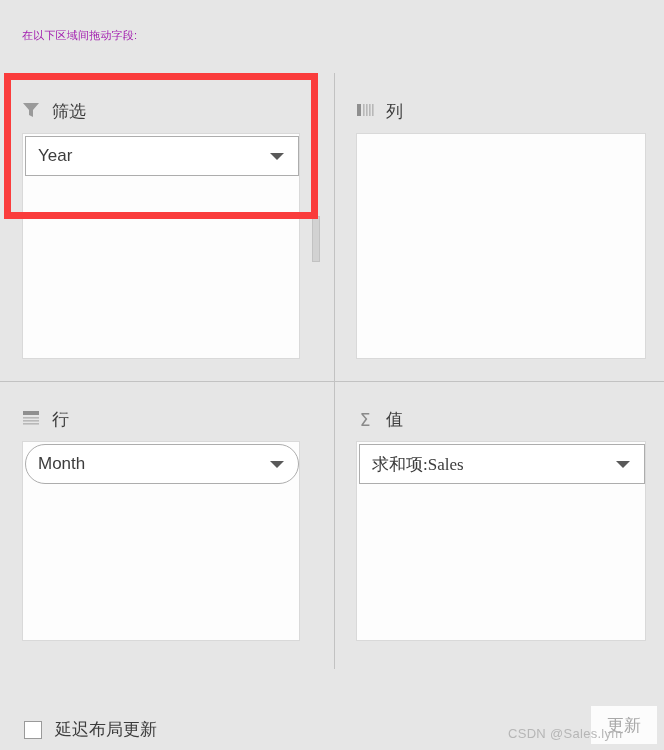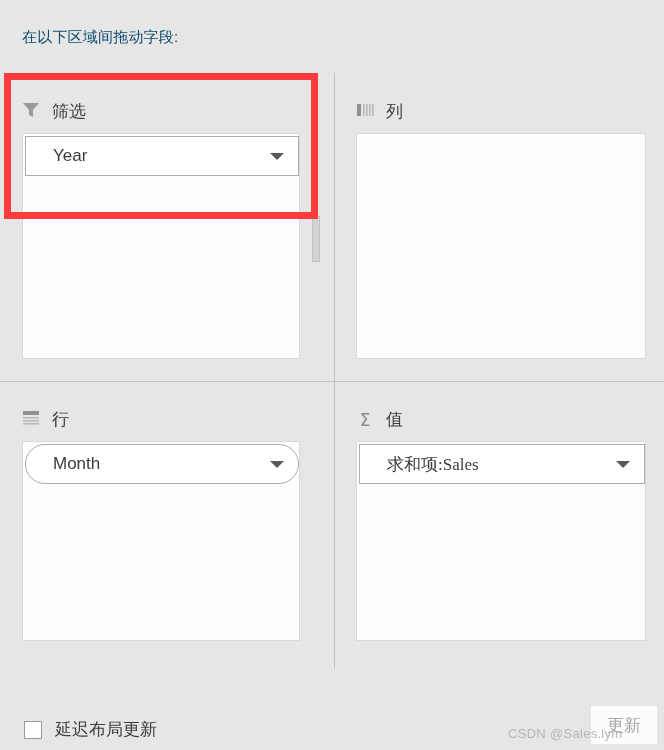--- a/index.html
+++ b/index.html
@@ -14,22 +14,22 @@
     overflow: hidden;
     position: relative;
     -webkit-font-smoothing: antialiased;
   }
 
   
   .panel-header {
     position: absolute;
     left: 22px;
     top: 28px;
-    font-size: 15px;
-    color: #0c4a6e;
+    font-size: 11px;
+    color: #a21caf;
     letter-spacing: 0.2px;
     white-space: nowrap;
   }
 
   
   .zones {
     position: absolute;
     left: 0;
     top: 73px;
     width: 664px;
@@ -113,21 +113,21 @@
   .field-chip {
     position: absolute;
     left: 2px;
     top: 2px;
     height: 40px;
     background: #ffffff;
     border: 1px solid #adadad;
     box-sizing: border-box;
     display: flex;
     align-items: center;
-    padding: 0 8px 0 27px;
+    padding: 0 8px 0 12px;
     cursor: default;
   }
   .zone-filters .field-chip { width: 274px; }
   .zone-rows    .field-chip { width: 274px; border-radius: 20px; }
   .zone-values  .field-chip { width: 286px; }
 
   .field-chip-label {
     flex: 1;
     font-size: 17px;
     color: #3c3c3c;

